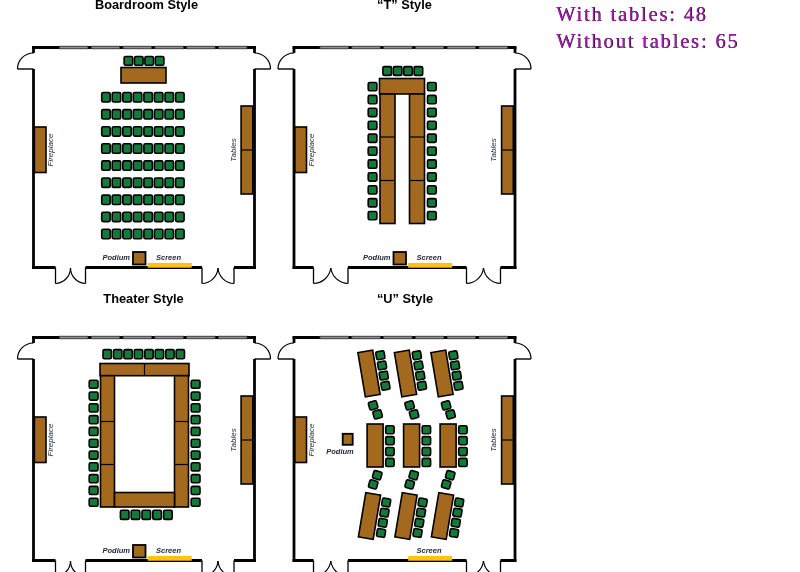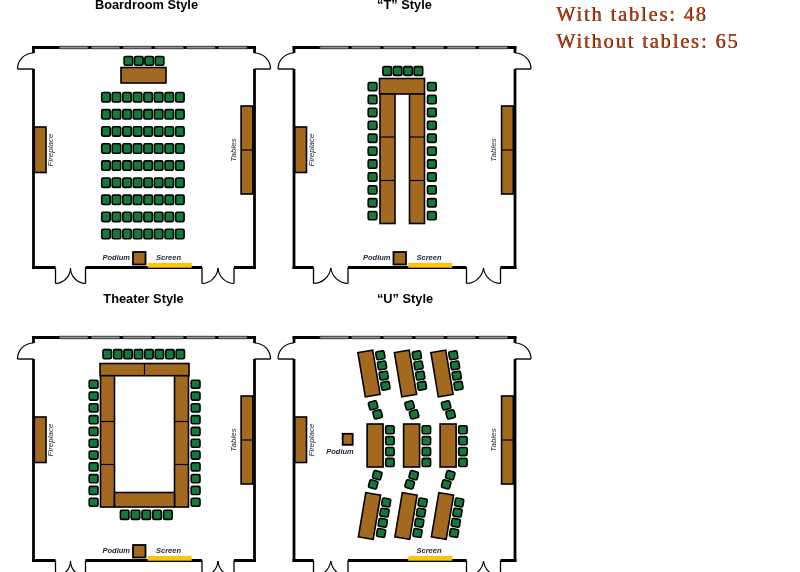--- a/index.html
+++ b/index.html
@@ -1,20 +1,20 @@
 <!DOCTYPE html>
 <html><head>
 <meta charset="utf-8">
 <style>
 html,body{margin:0;padding:0;background:#ffffff;width:800px;height:572px;overflow:hidden;}
 svg{display:block;}
 .title{font:bold 12.8px "Liberation Sans", sans-serif;fill:#000;text-anchor:middle;}
 .lbl{font:italic bold 7.5px "Liberation Sans", sans-serif;fill:#1c2433;}
 .lblr{font:italic 8px "Liberation Sans", sans-serif;fill:#1c2433;}
-.summary{position:absolute;left:556px;top:1px;font:20.3px "Liberation Serif", serif;color:#c2410c;line-height:26.5px;letter-spacing:1.9px;text-shadow:0.5px 0 0 #000;white-space:nowrap;}
+.summary{position:absolute;left:556px;top:1px;font:20.3px "Liberation Serif", serif;color:#a21caf;line-height:26.5px;letter-spacing:1.9px;text-shadow:0.5px 0 0 #000;white-space:nowrap;}
 </style>
 </head>
 <body>
 
 <div class="summary">With&nbsp;tables:&nbsp;48<br>Without&nbsp;tables:&nbsp;65</div>
 <svg width="800" height="572" viewBox="0 0 800 572" style="position:absolute;left:0;top:0">
 
 <text x="146.5" y="9" class="title">Boardroom Style</text>
 
 <text x="404.5" y="9" class="title">“T” Style</text>

